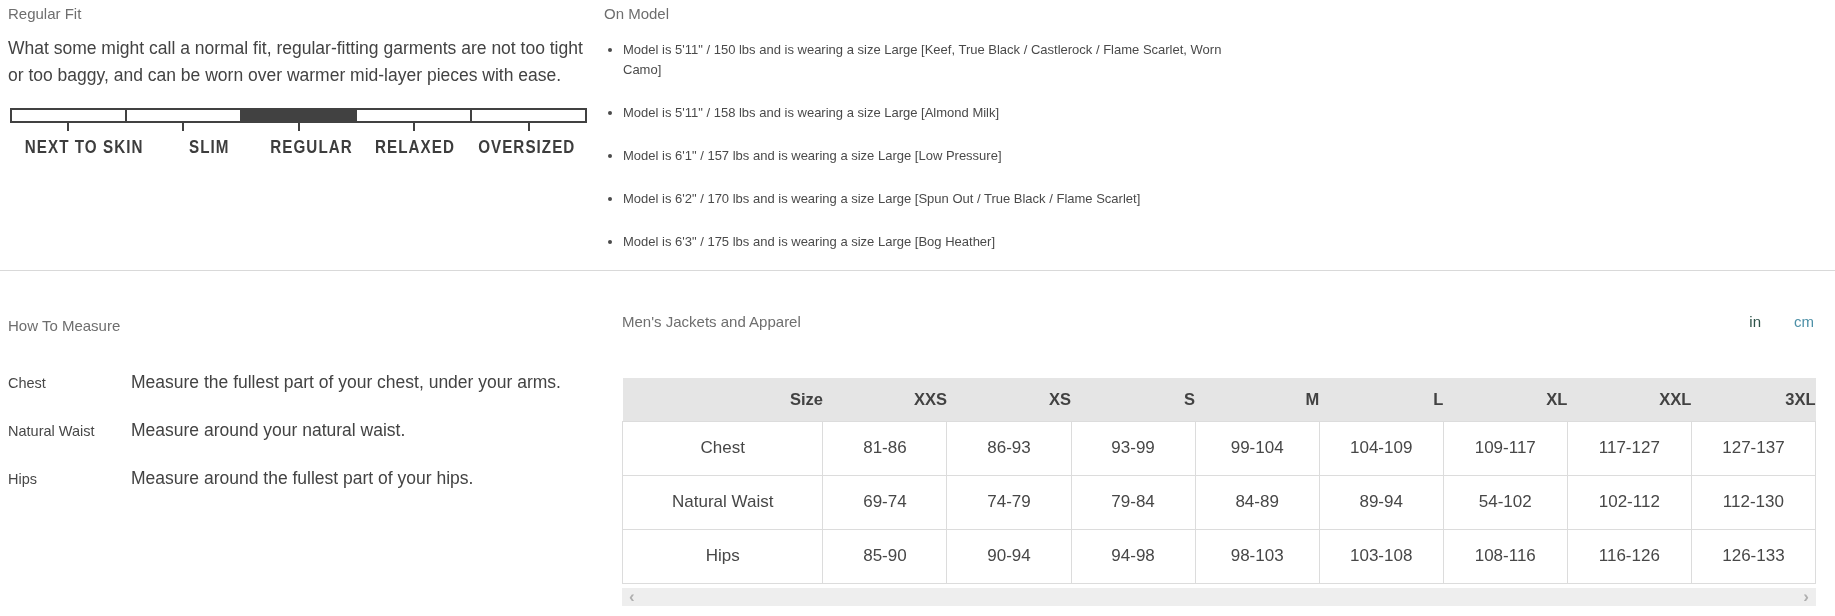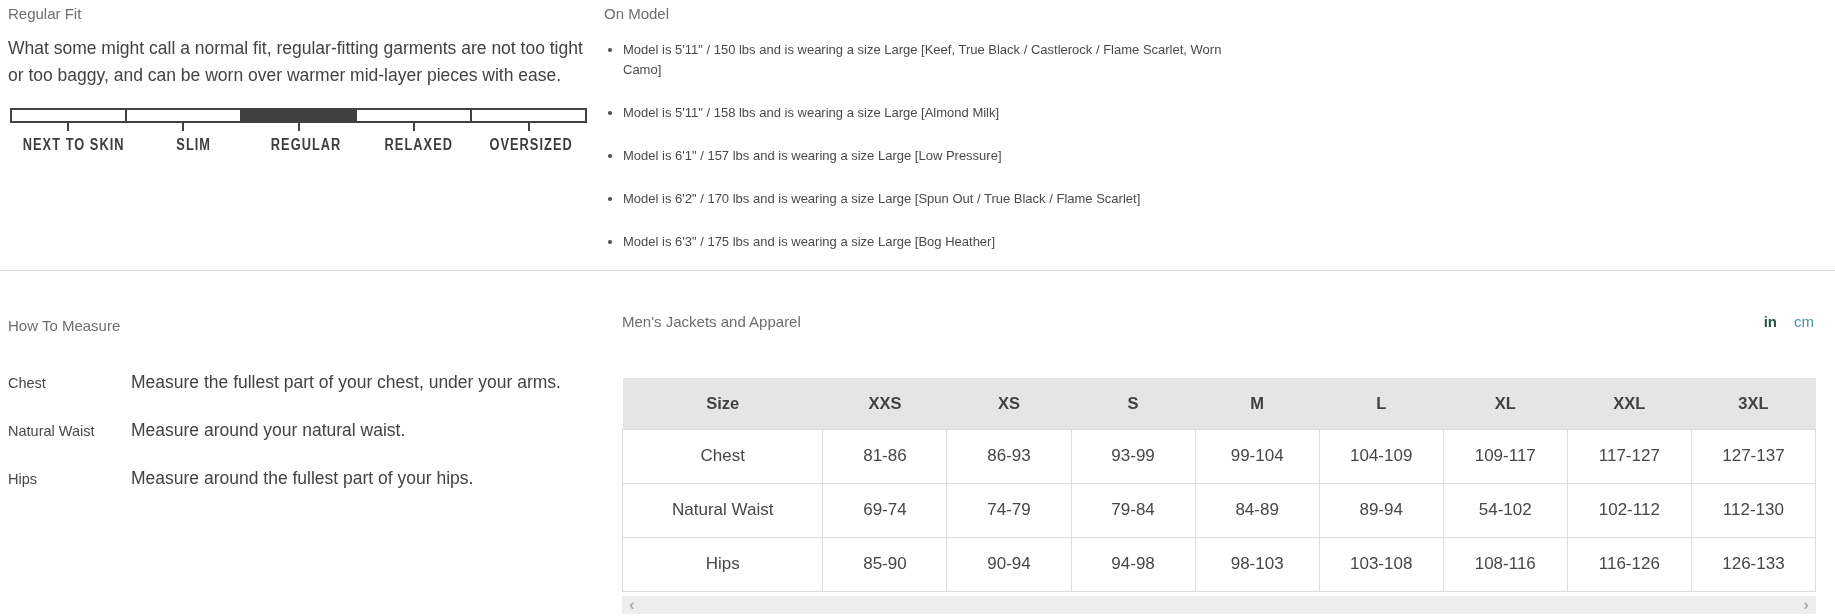--- a/index.html
+++ b/index.html
@@ -13,47 +13,47 @@
   .fit-desc { margin-top:12px; font-size:17.5px; line-height:27px; color:#434343; width:578px; }
   .fit-scale { margin-top:19px; margin-left:2px; width:577px; }
   .fit-bar { display:flex; height:15px; border:2px solid #414141; }
   .fit-seg { flex:1; background:#ffffff; border-right:2px solid #414141; }
   .fit-seg:last-child { border-right:none; }
   .fit-seg.selected { background:#414141; }
   .fit-ticks { display:flex; height:8px; }
   .fit-tick-cell { flex:1; display:flex; justify-content:center; }
   .fit-tick { width:2px; height:8px; background:#414141; }
   .fit-labels { display:flex; margin-top:5px; }
-  .fit-label { flex:1; text-align:center; font-size:16px; font-weight:700; color:#3d3d3d; white-space:nowrap; }
+  .fit-label { flex:1; text-align:center; font-size:19px; font-weight:700; color:#3d3d3d; white-space:nowrap; }
   .fit-label span { display:inline-block; transform:scaleX(.8); letter-spacing:1.3px; }
 
   
   .on-model-section { position:absolute; left:604px; top:4px; width:660px; }
   .on-model-list { margin-top:17px; padding-left:19px; width:646px; list-style:disc; }
   .on-model-list li { font-size:13px; line-height:20px; color:#4a4a4a; margin-bottom:23px; }
 
   
   .divider { position:absolute; left:0; top:270px; width:1835px; border-top:1px solid #d9d9d9; }
 
   
   .how-to-measure-section { position:absolute; left:8px; top:316px; width:560px; }
   .measure-grid { margin-top:37px; display:grid; grid-template-columns:123px auto; row-gap:27px; align-items:baseline; }
   .measure-grid dt { font-size:14.5px; color:#474747; }
   .measure-grid dd { font-size:17.5px; color:#434343; }
 
   
   .size-chart-section { position:absolute; left:622px; top:312px; width:1194px; }
   .chart-head { position:relative; height:19px; }
   .units { position:absolute; right:2px; top:1px; font-size:15px; }
-  .unit-in { color:#2d5248; margin-right:17px; cursor:pointer;font-weight:bold; }
+  .unit-in { color:#2d5248; margin-right:33px; cursor:pointer; }
   .unit-cm { color:#4d90a7; cursor:pointer; }
 
   table.size-table { width:100%; border-collapse:collapse; table-layout:fixed; margin-top:47px; }
   table.size-table col.label-col { width:16.8%; }
-  table.size-table thead th { background:#e5e5e5; height:51px; font-size:16.5px; font-weight:700; color:#424242; text-align:center; border:none; }
+  table.size-table thead th { background:#e5e5e5; height:43px; font-size:16.5px; font-weight:700; color:#424242; text-align:right; border:none; }
   table.size-table tbody th, table.size-table tbody td {
       height:54px; border:1px solid #dcdcdc; background:#ffffff;
       font-size:17px; font-weight:400; color:#474747; text-align:center; }
 
   .hscroll { margin-top:4px; height:18px; background:#eeeeee; position:relative; cursor:pointer; }
   .chev { position:absolute; top:0; line-height:18px; font-size:17px; color:#b0b0b0; font-weight:700; }
   .chev.left { left:7px; }
   .chev.right { right:7px; }
 </style>
 </head>

